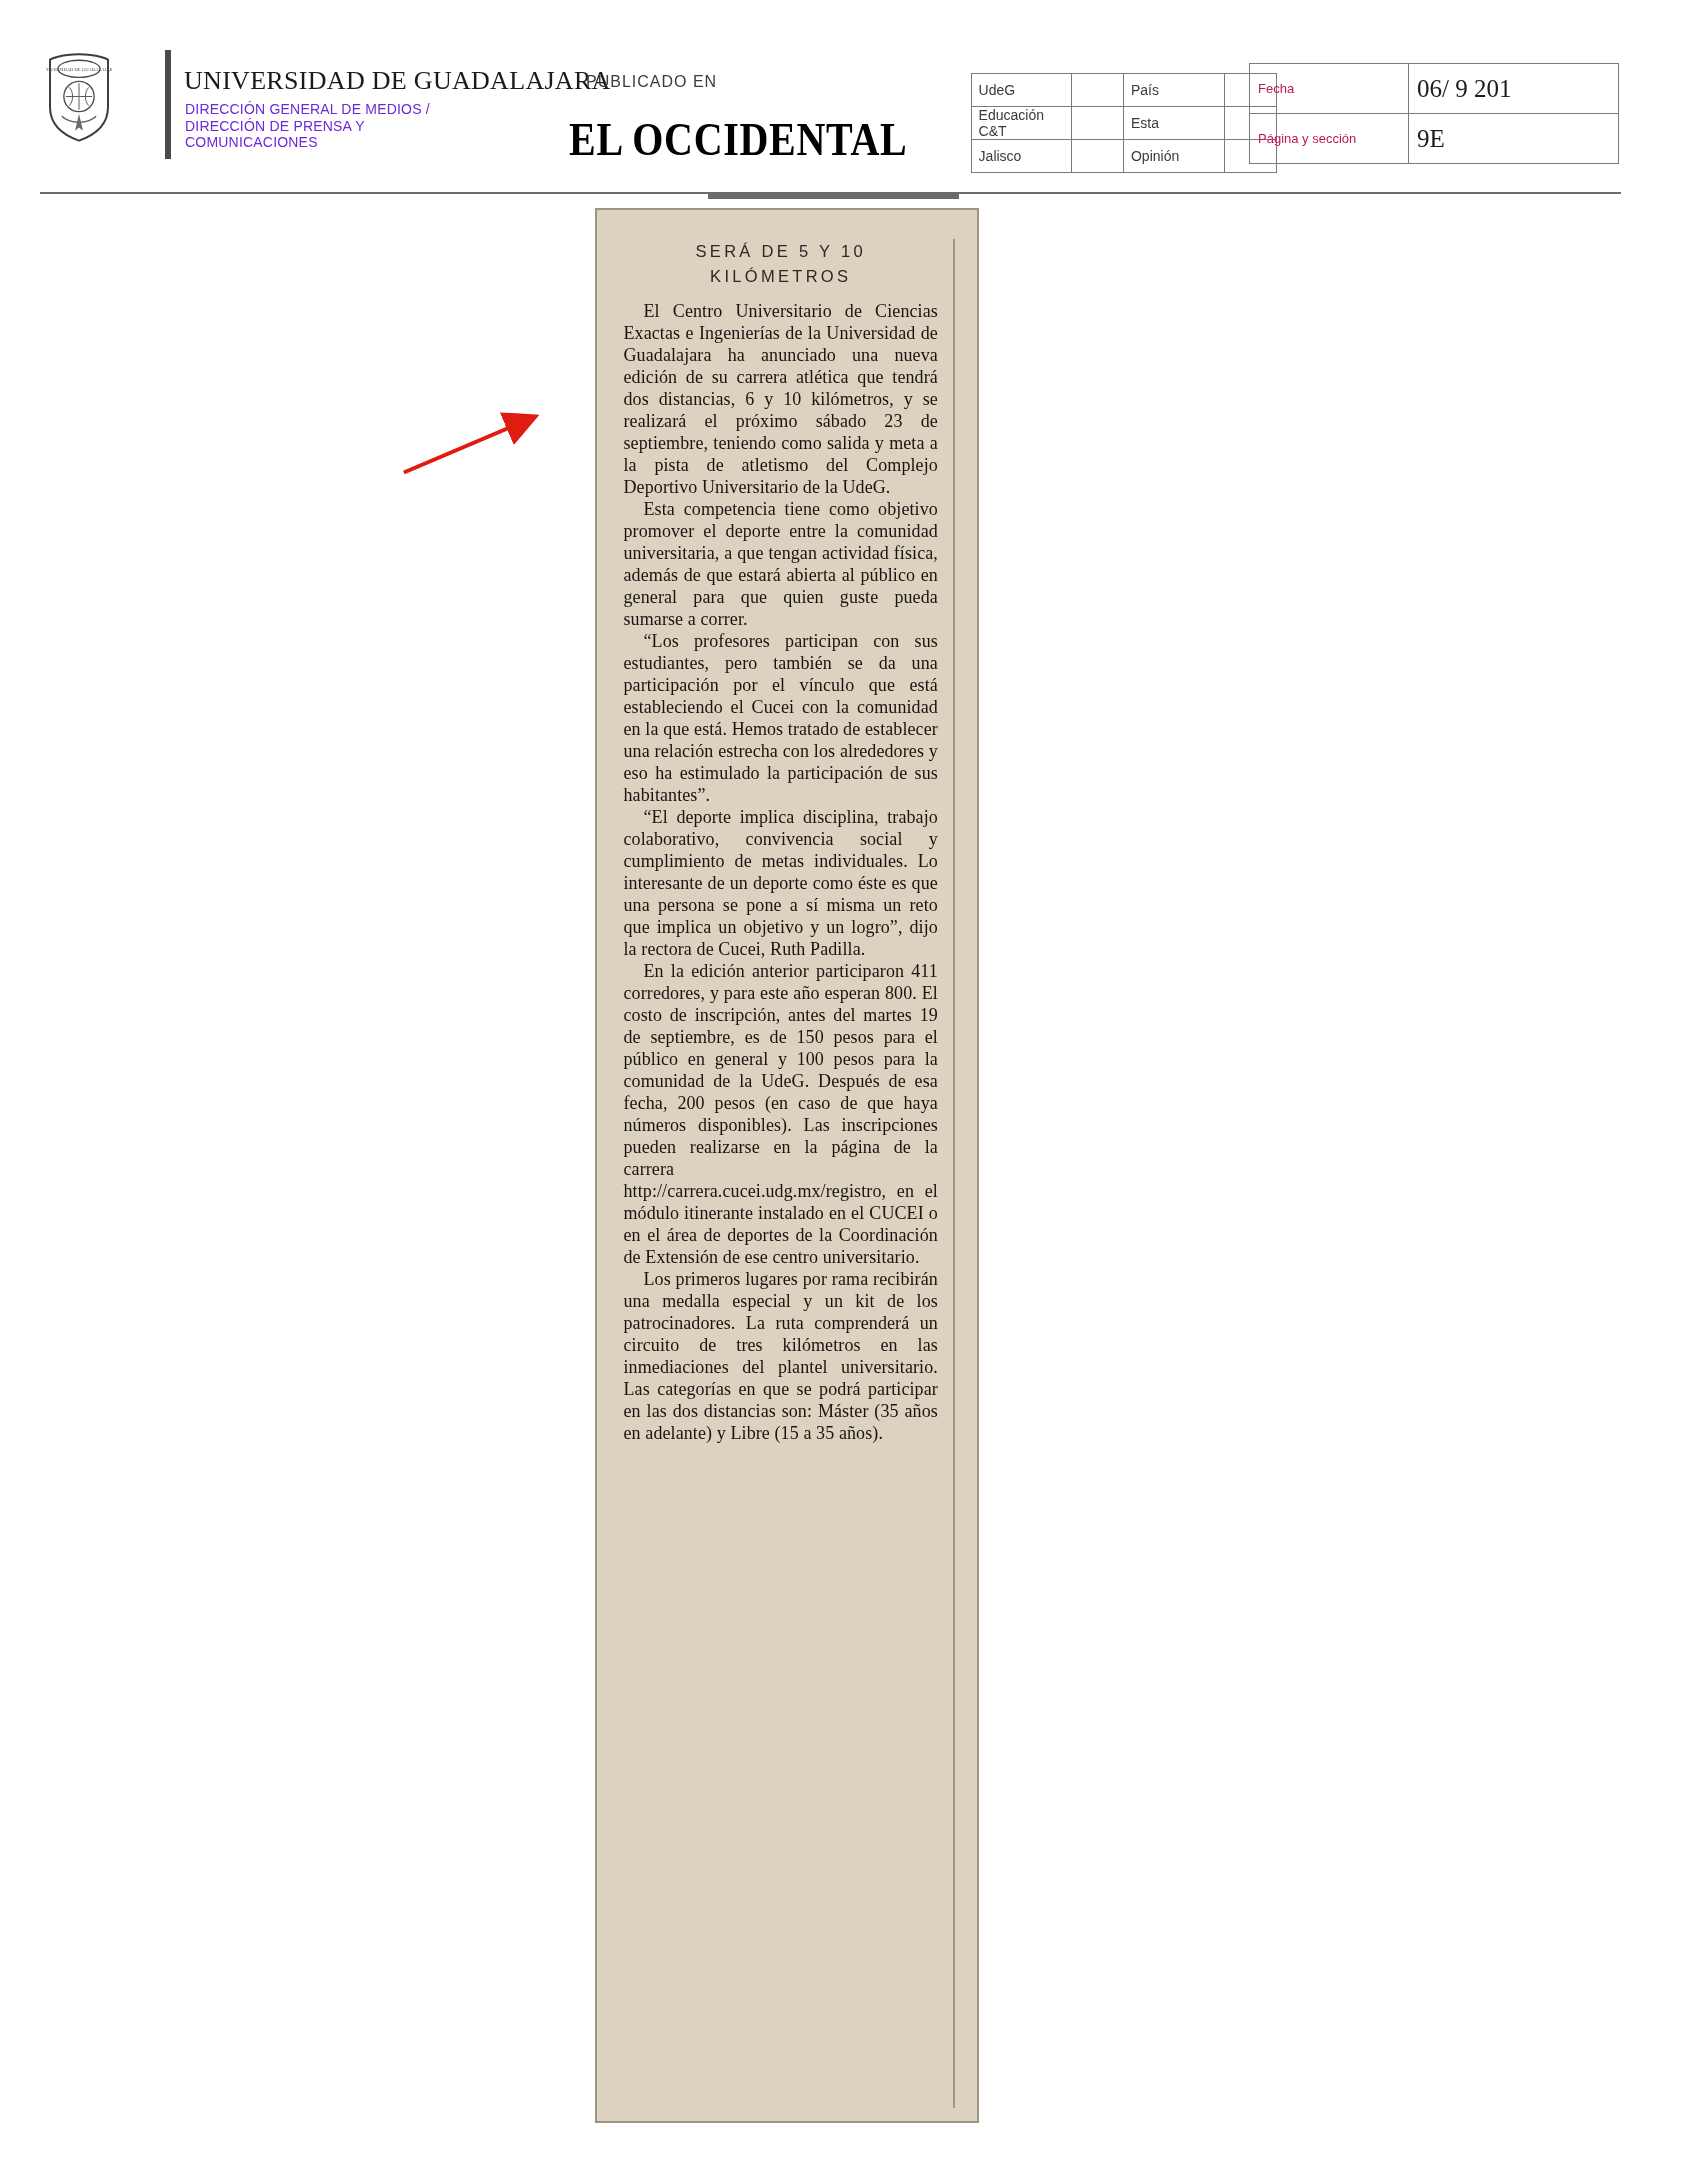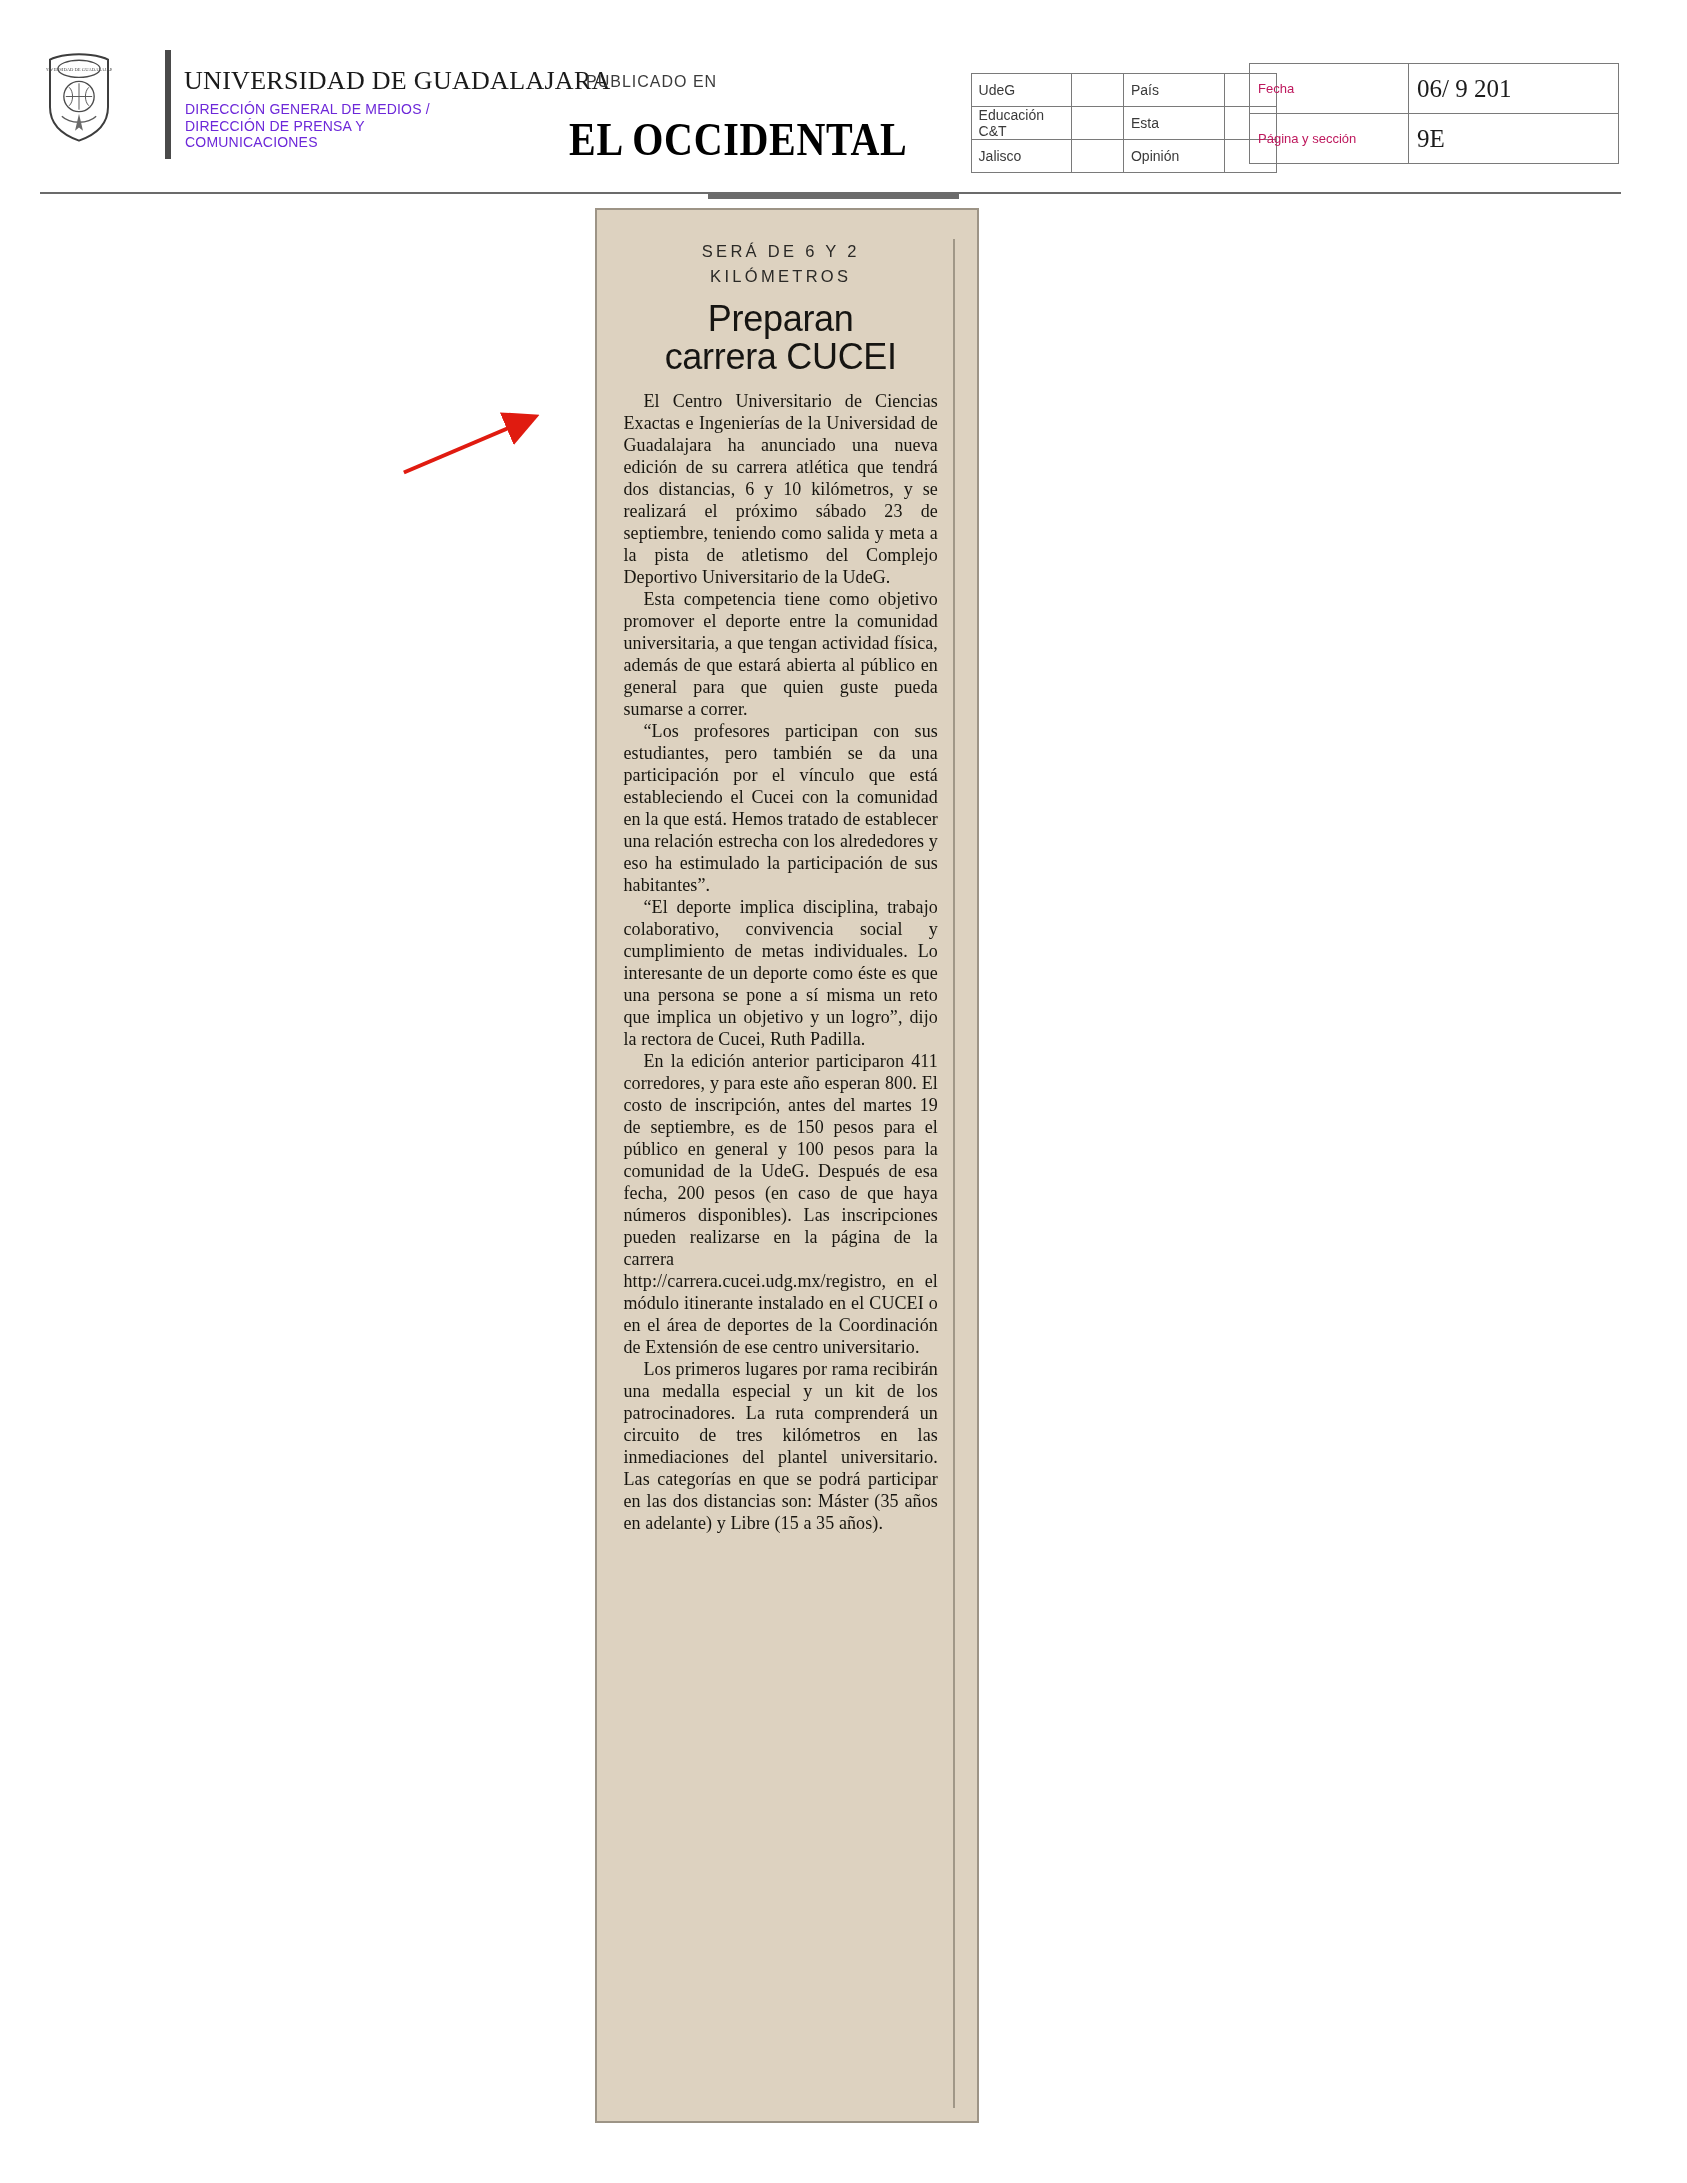--- a/index.html
+++ b/index.html
@@ -283,26 +283,22 @@
     <marker id="ah" markerWidth="9" markerHeight="9" refX="7" refY="4.5" orient="auto">
       <path d="M0,0 L9,4.5 L0,9 Z" fill="#e01b10"></path>
     </marker>
   </defs>
   <line x1="10" y1="95" x2="205" y2="12" stroke="#e01b10" stroke-width="6" marker-end="url(#ah)"></line>
 </svg>
 
 <div class="clipping">
   <div class="clip-inner">
     <div class="kicker">
-      <div>SERÁ DE 6 Y 2</div>
+      <div>SERÁ DE 5 Y 10</div>
       <div>KILÓMETROS</div>
-    </div>
-    <div class="headline">
-      <div>Preparan</div>
-      <div>carrera CUCEI</div>
     </div>
     <div class="body-text">
       <p>El Centro Universitario de Ciencias Exactas e Ingenierías de la Universidad de Guadalajara ha anunciado una nueva edición de su carrera atlética que tendrá dos distancias, 6 y 10 kilómetros, y se realizará el próximo sábado 23 de septiembre, teniendo como salida y meta a la pista de atletismo del Complejo Deportivo Universitario de la UdeG.</p>
       <p>Esta competencia tiene como objetivo promover el deporte entre la comunidad universitaria, a que tengan actividad física, además de que estará abierta al público en general para que quien guste pueda sumarse a correr.</p>
       <p>“Los profesores participan con sus estudiantes, pero también se da una participación por el vínculo que está estableciendo el Cucei con la comunidad en la que está. Hemos tratado de establecer una relación estrecha con los alrededores y eso ha estimulado la participación de sus habitantes”.</p>
       <p>“El deporte implica disciplina, trabajo colaborativo, convivencia social y cumplimiento de metas individuales. Lo interesante de un deporte como éste es que una persona se pone a sí misma un reto que implica un objetivo y un logro”, dijo la rectora de Cucei, Ruth Padilla.</p>
       <p>En la edición anterior participaron 411 corredores, y para este año esperan 800. El costo de inscripción, antes del martes 19 de septiembre, es de 150 pesos para el público en general y 100 pesos para la comunidad de la UdeG. Después de esa fecha, 200 pesos (en caso de que haya números disponibles). Las inscripciones pueden realizarse en la página de la carrera http://carrera.cucei.udg.mx/registro, en el módulo itinerante instalado en el CUCEI o en el área de deportes de la Coordinación de Extensión de ese centro universitario.</p>
       <p>Los primeros lugares por rama recibirán una medalla especial y un kit de los patrocinadores. La ruta comprenderá un circuito de tres kilómetros en las inmediaciones del plantel universitario. Las categorías en que se podrá participar en las dos distancias son: Máster (35 años en adelante) y Libre (15 a 35 años).</p>
     </div>
   </div>

